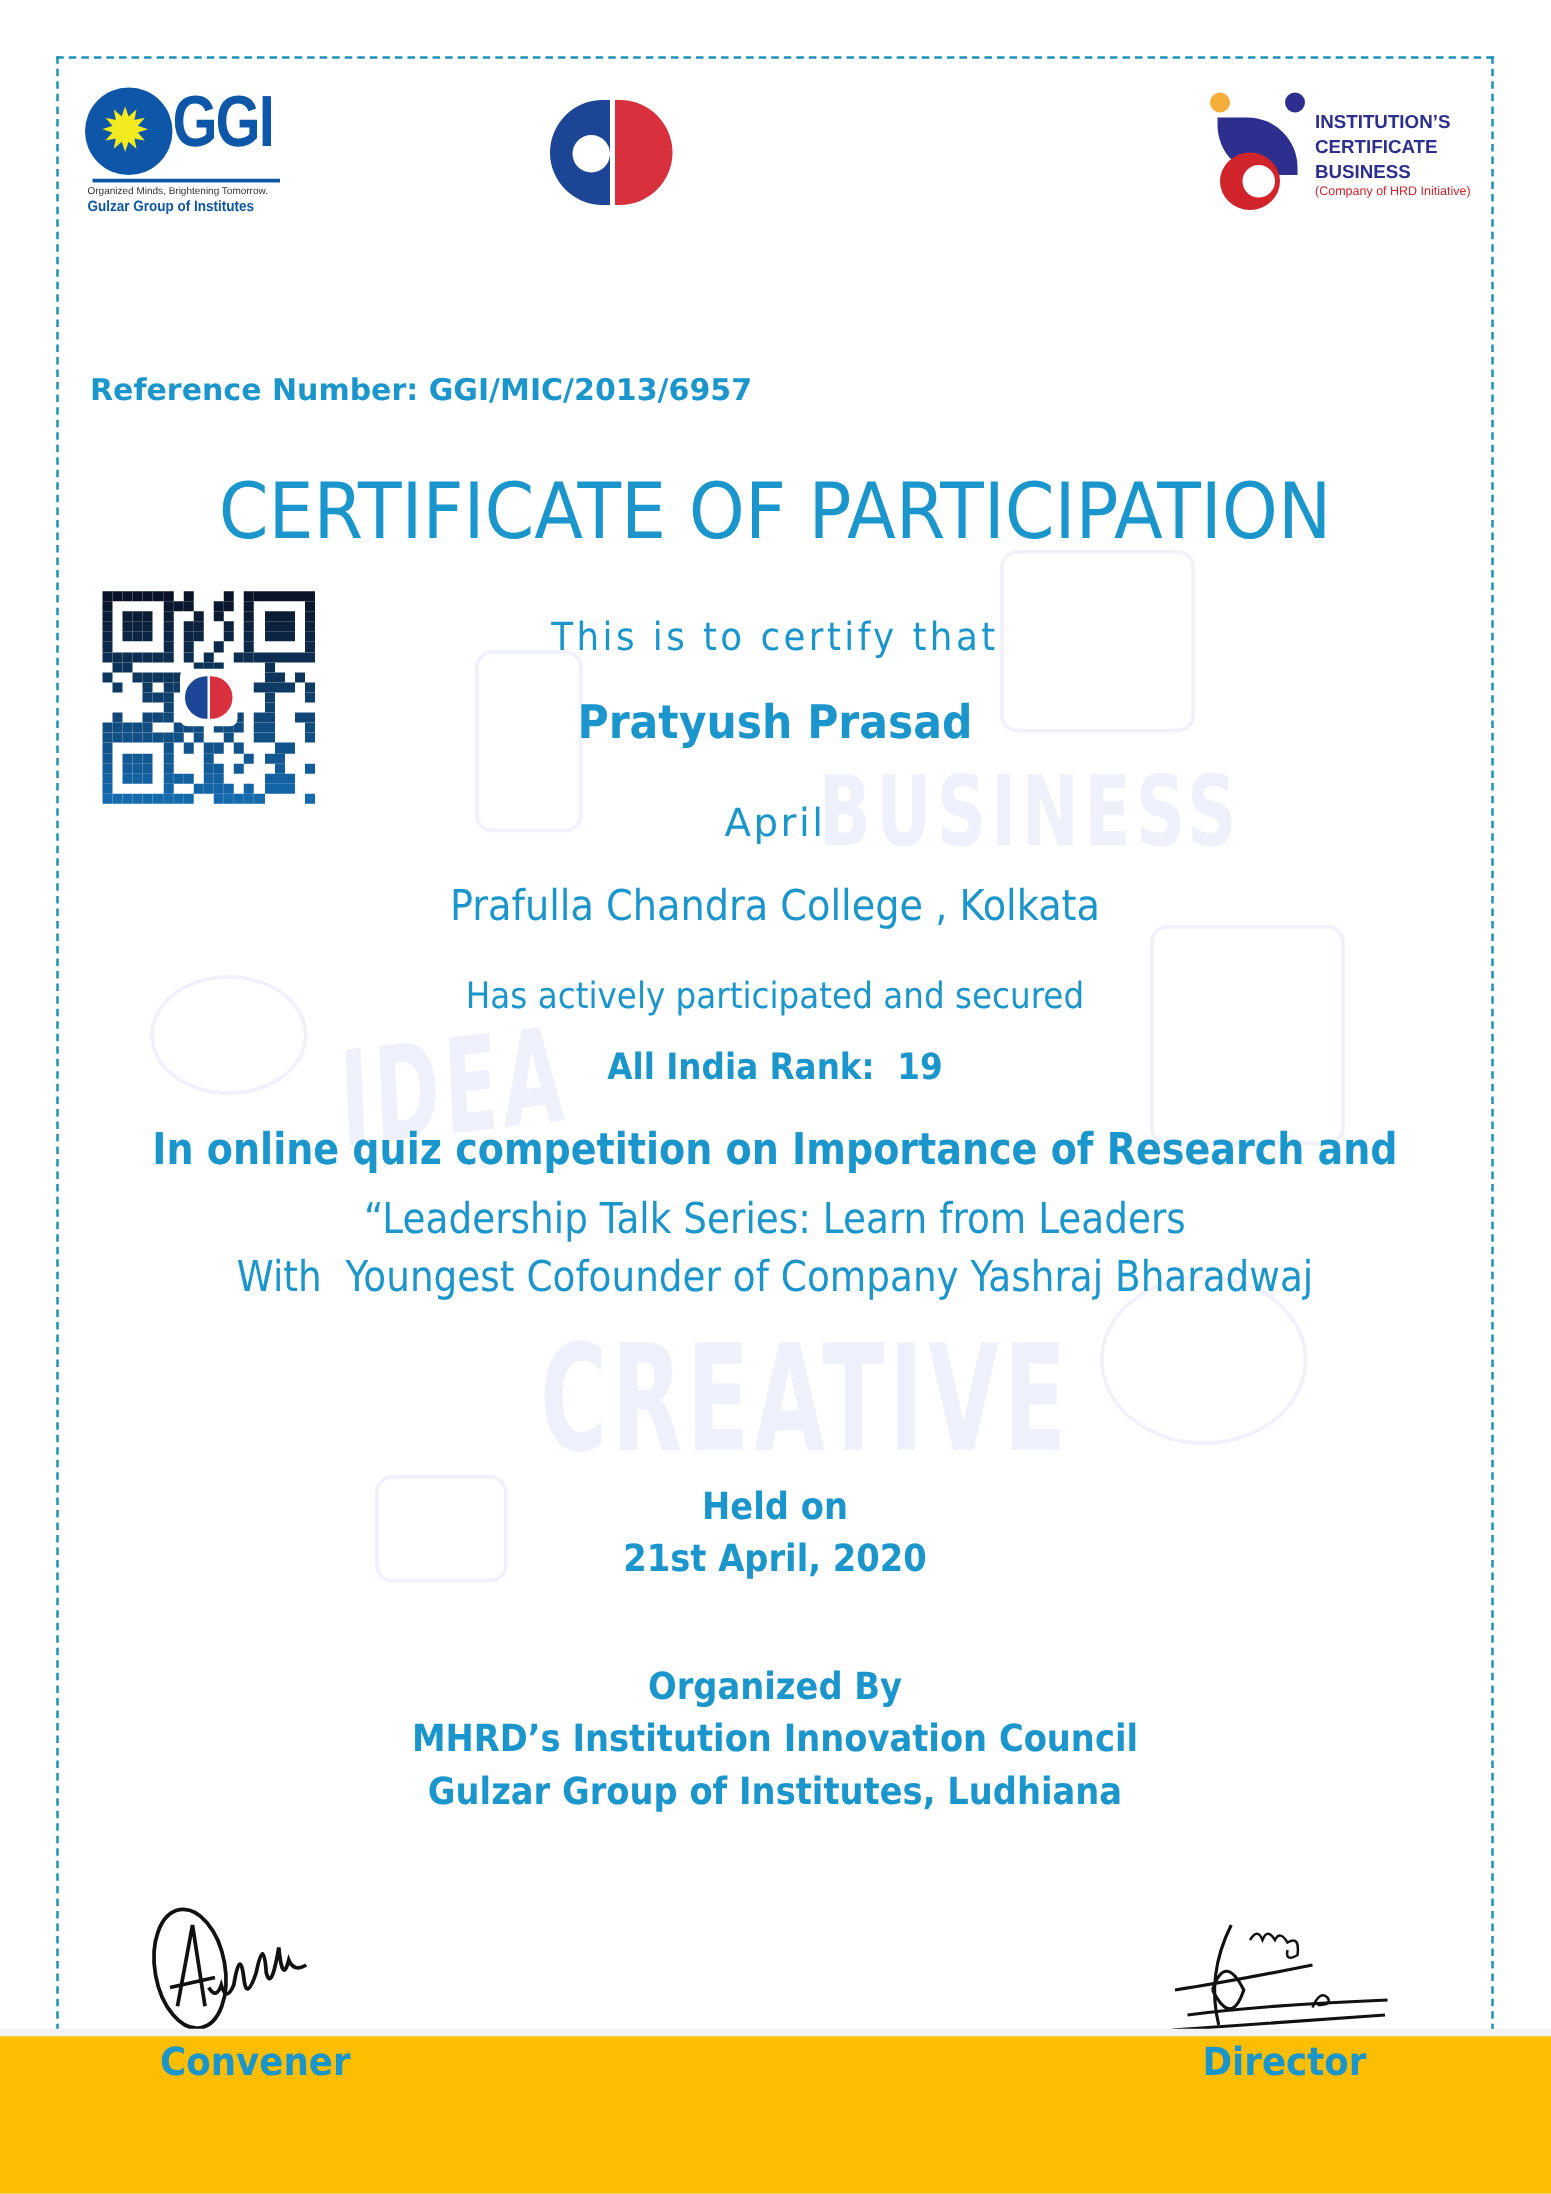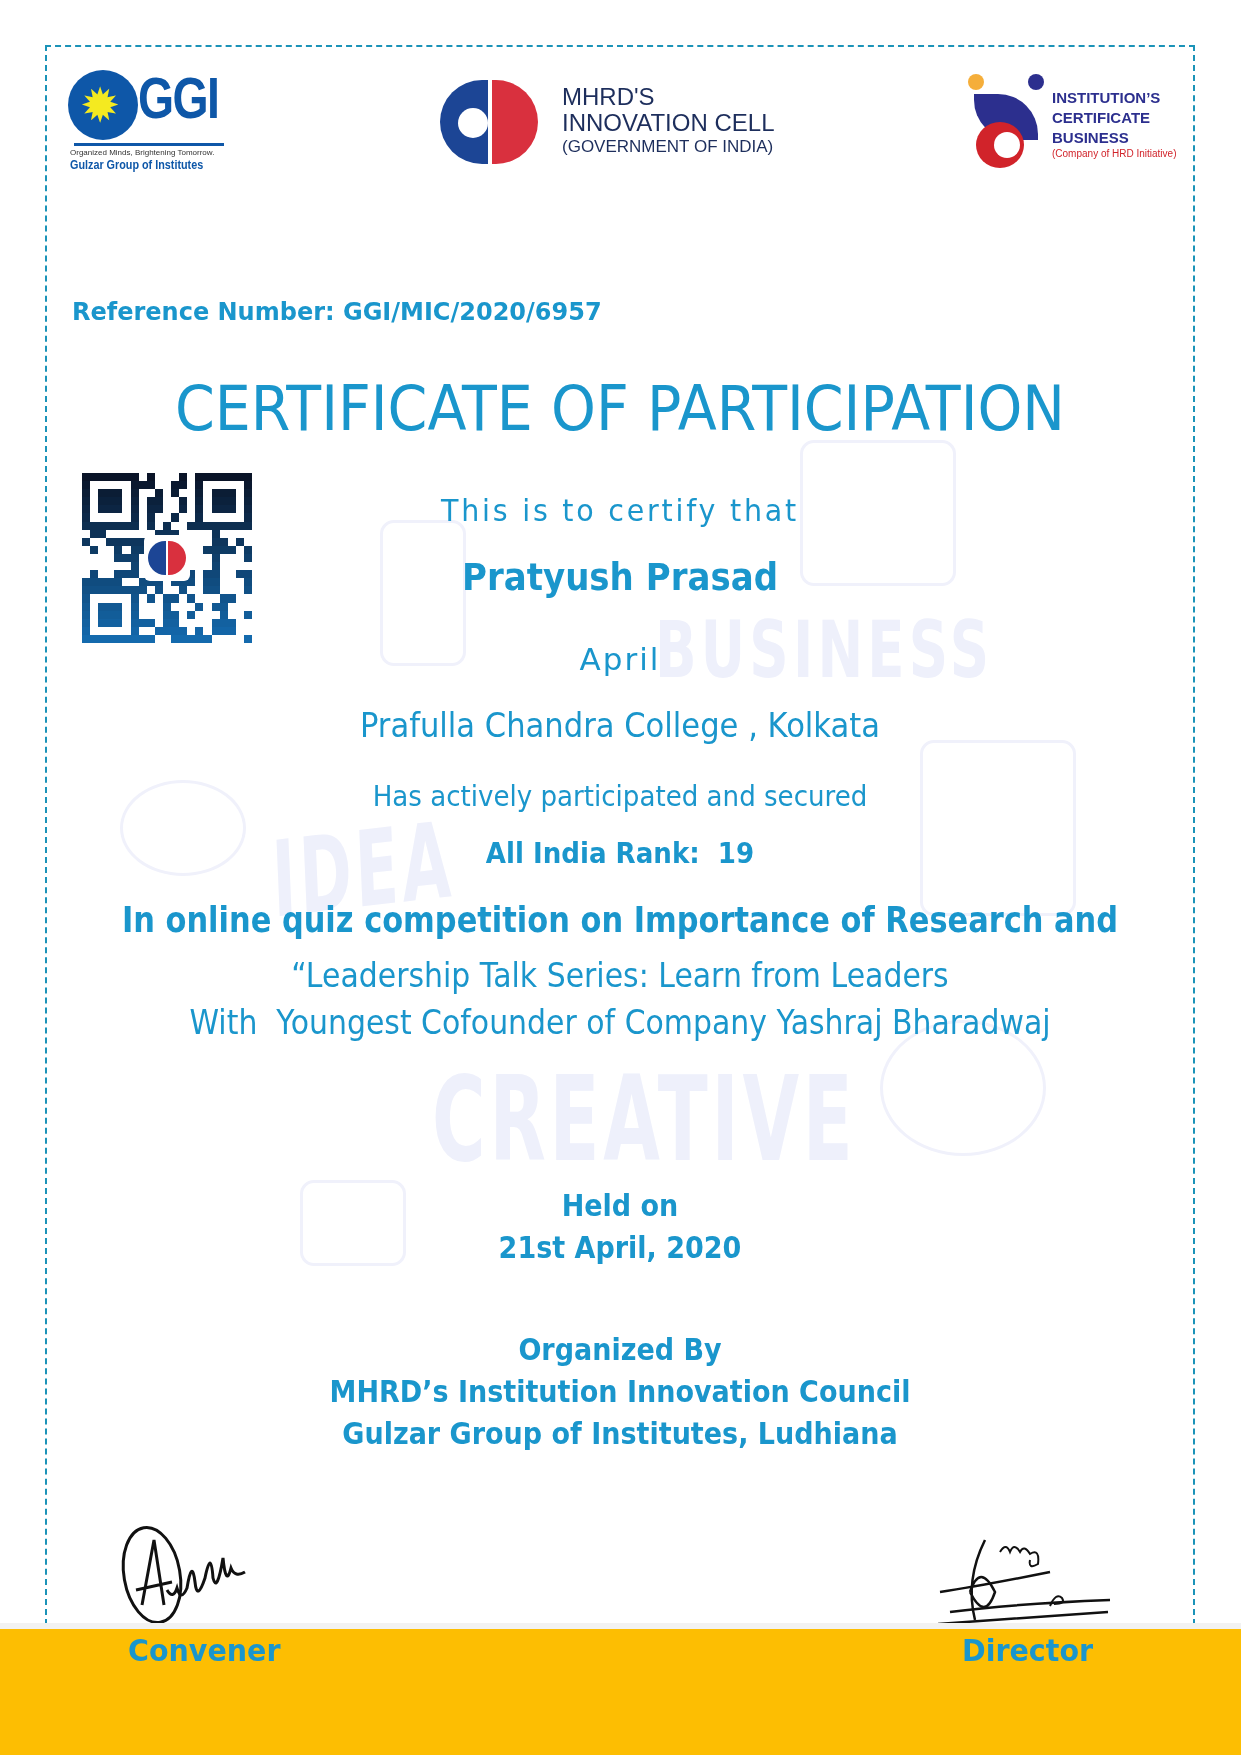--- a/index.html
+++ b/index.html
@@ -103,43 +103,38 @@
   </div>
   <div class="ggi-text">GGI</div>
   <div class="ggi-line"></div>
   <div class="ggi-tagline">Organized Minds, Brightening Tomorrow.</div>
   <div class="ggi-name">Gulzar Group of Institutes</div>
 </div>
 
 <div class="logo-mic">
   <div class="mic-gear"></div>
   <div class="mic-brain"></div>
-  <div class="mic-text">
-    <span class="mic-l1">MHRD'S</span>
-    <span class="mic-l2">INNOVATION CELL</span>
-    <span class="mic-l3">(GOVERNMENT OF INDIA)</span>
-  </div>
 </div>
 
 <div class="logo-iic">
   <div class="iic-shape">
     <div class="iic-wave"></div>
     <div class="iic-red"></div>
     <div class="iic-dot1"></div>
     <div class="iic-dot2"></div>
   </div>
   <div class="iic-text">
     <span style="display:block">INSTITUTION’S</span>
     <span style="display:block">CERTIFICATE</span>
     <span style="display:block">BUSINESS</span>
     <span class="iic-sub">(Company of HRD Initiative)</span>
   </div>
 </div>
 
-<div class="ref">Reference Number: GGI/MIC/2020/6957</div>
+<div class="ref">Reference Number: GGI/MIC/2013/6957</div>
 
 <div class="qr">
   <div class="qr-grid" id="qr-grid">
       <span style="background: rgb(10, 20, 40);"></span>
       <span style="background: rgb(10, 20, 40);"></span>
       <span style="background: rgb(10, 20, 40);"></span>
       <span style="background: rgb(10, 20, 40);"></span>
       <span style="background: rgb(10, 20, 40);"></span>
       <span style="background: rgb(10, 20, 40);"></span>
       <span style="background: rgb(10, 20, 40);"></span>

